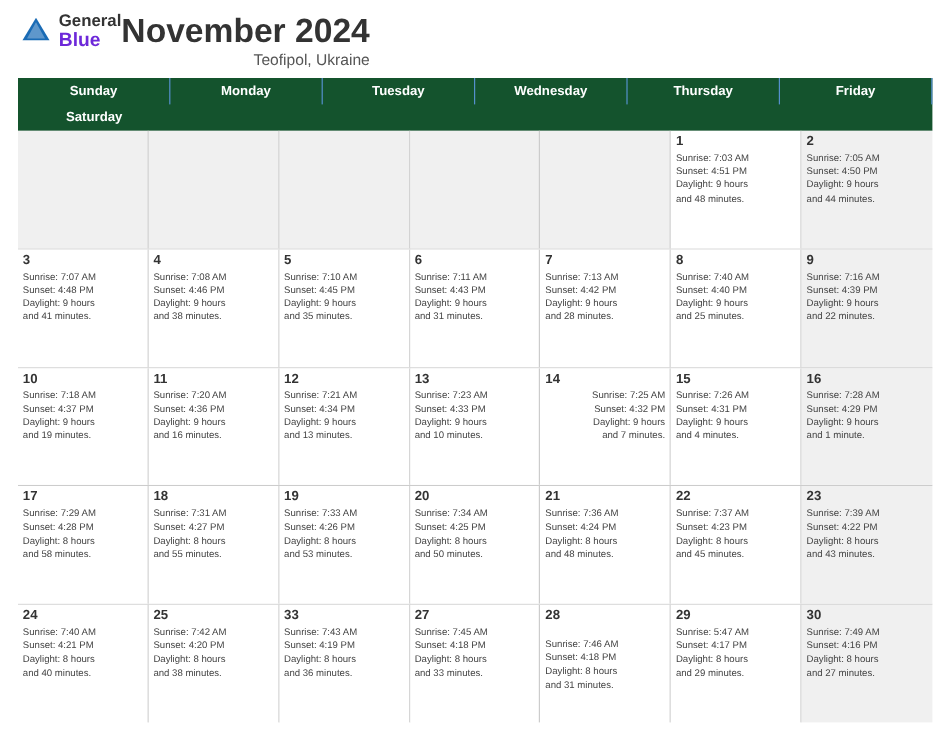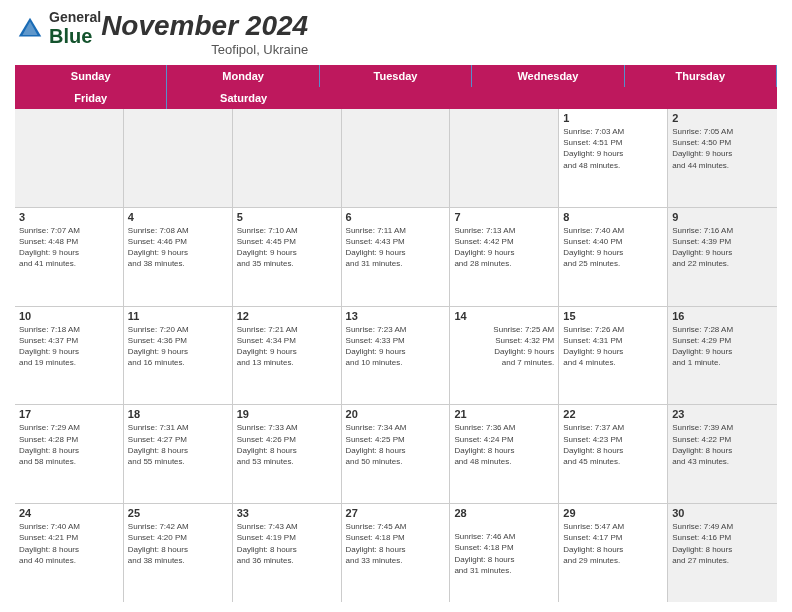--- a/index.html
+++ b/index.html
@@ -32,50 +32,49 @@
       display: flex;
       flex-direction: column;
       line-height: 1.1;
     }
     .logo-general {
       font-size: 14px;
       font-weight: bold;
       color: #333;
     }
     .logo-blue {
-      font-size: 20px;
-      font-weight: bold;
-      color: #14532d;
+      font-size: 16px;
+      font-weight: bold;
+      color: #6d28d9;
     }
     .logo-icon {
       width: 30px;
       height: 30px;
     }
     .title-block {
       text-align: right;
     }
     .month-title {
       font-size: 28px;
       font-weight: bold;
       color: #333;
-      font-style: italic;
     }
     .location {
       font-size: 13px;
       color: #555;
     }
     .calendar {
       flex: 1;
       display: flex;
       flex-direction: column;
     }
     .cal-header-row {
       display: grid;
-      grid-template-columns: repeat(5, 1fr);
-      background: #be185d;
+      grid-template-columns: repeat(6, 1fr);
+      background: #14532d;
     }
     .cal-header-cell {
       color: #fff;
       font-size: 11px;
       font-weight: bold;
       text-align: center;
       padding: 5px 2px;
       border-right: 1px solid #5590cc;
     }
     .cal-header-cell:last-child { border-right: none; }

